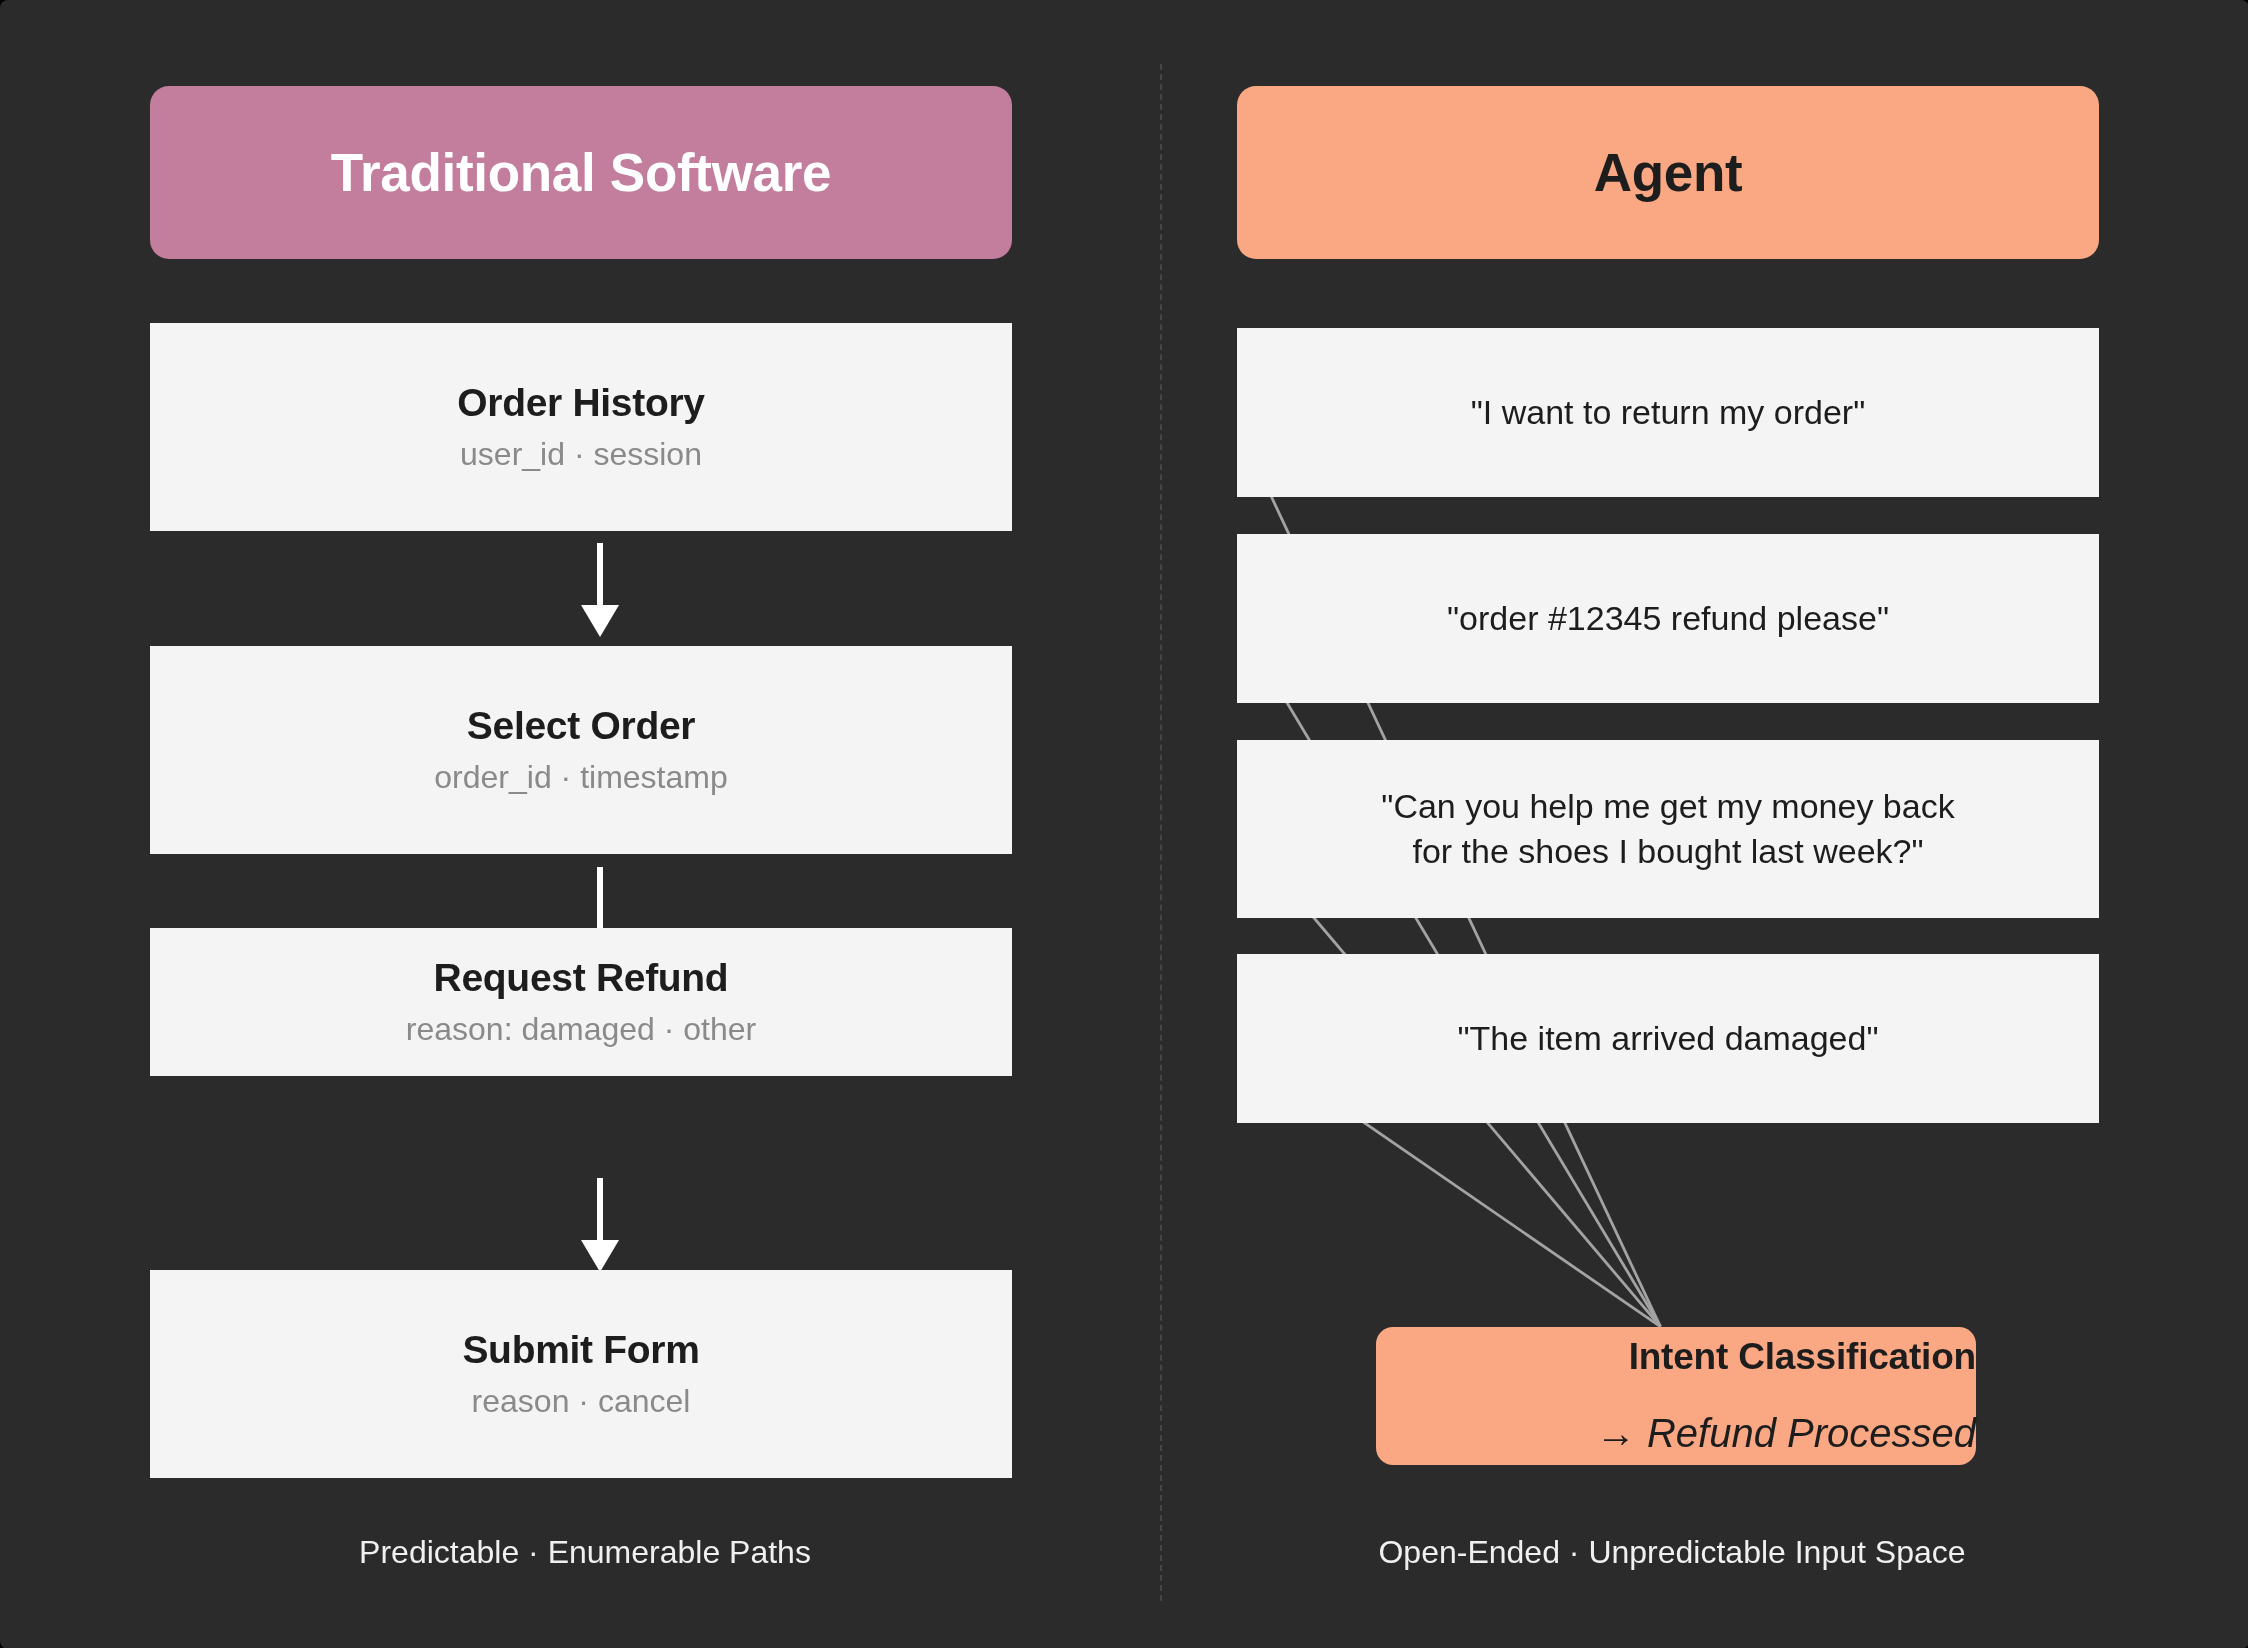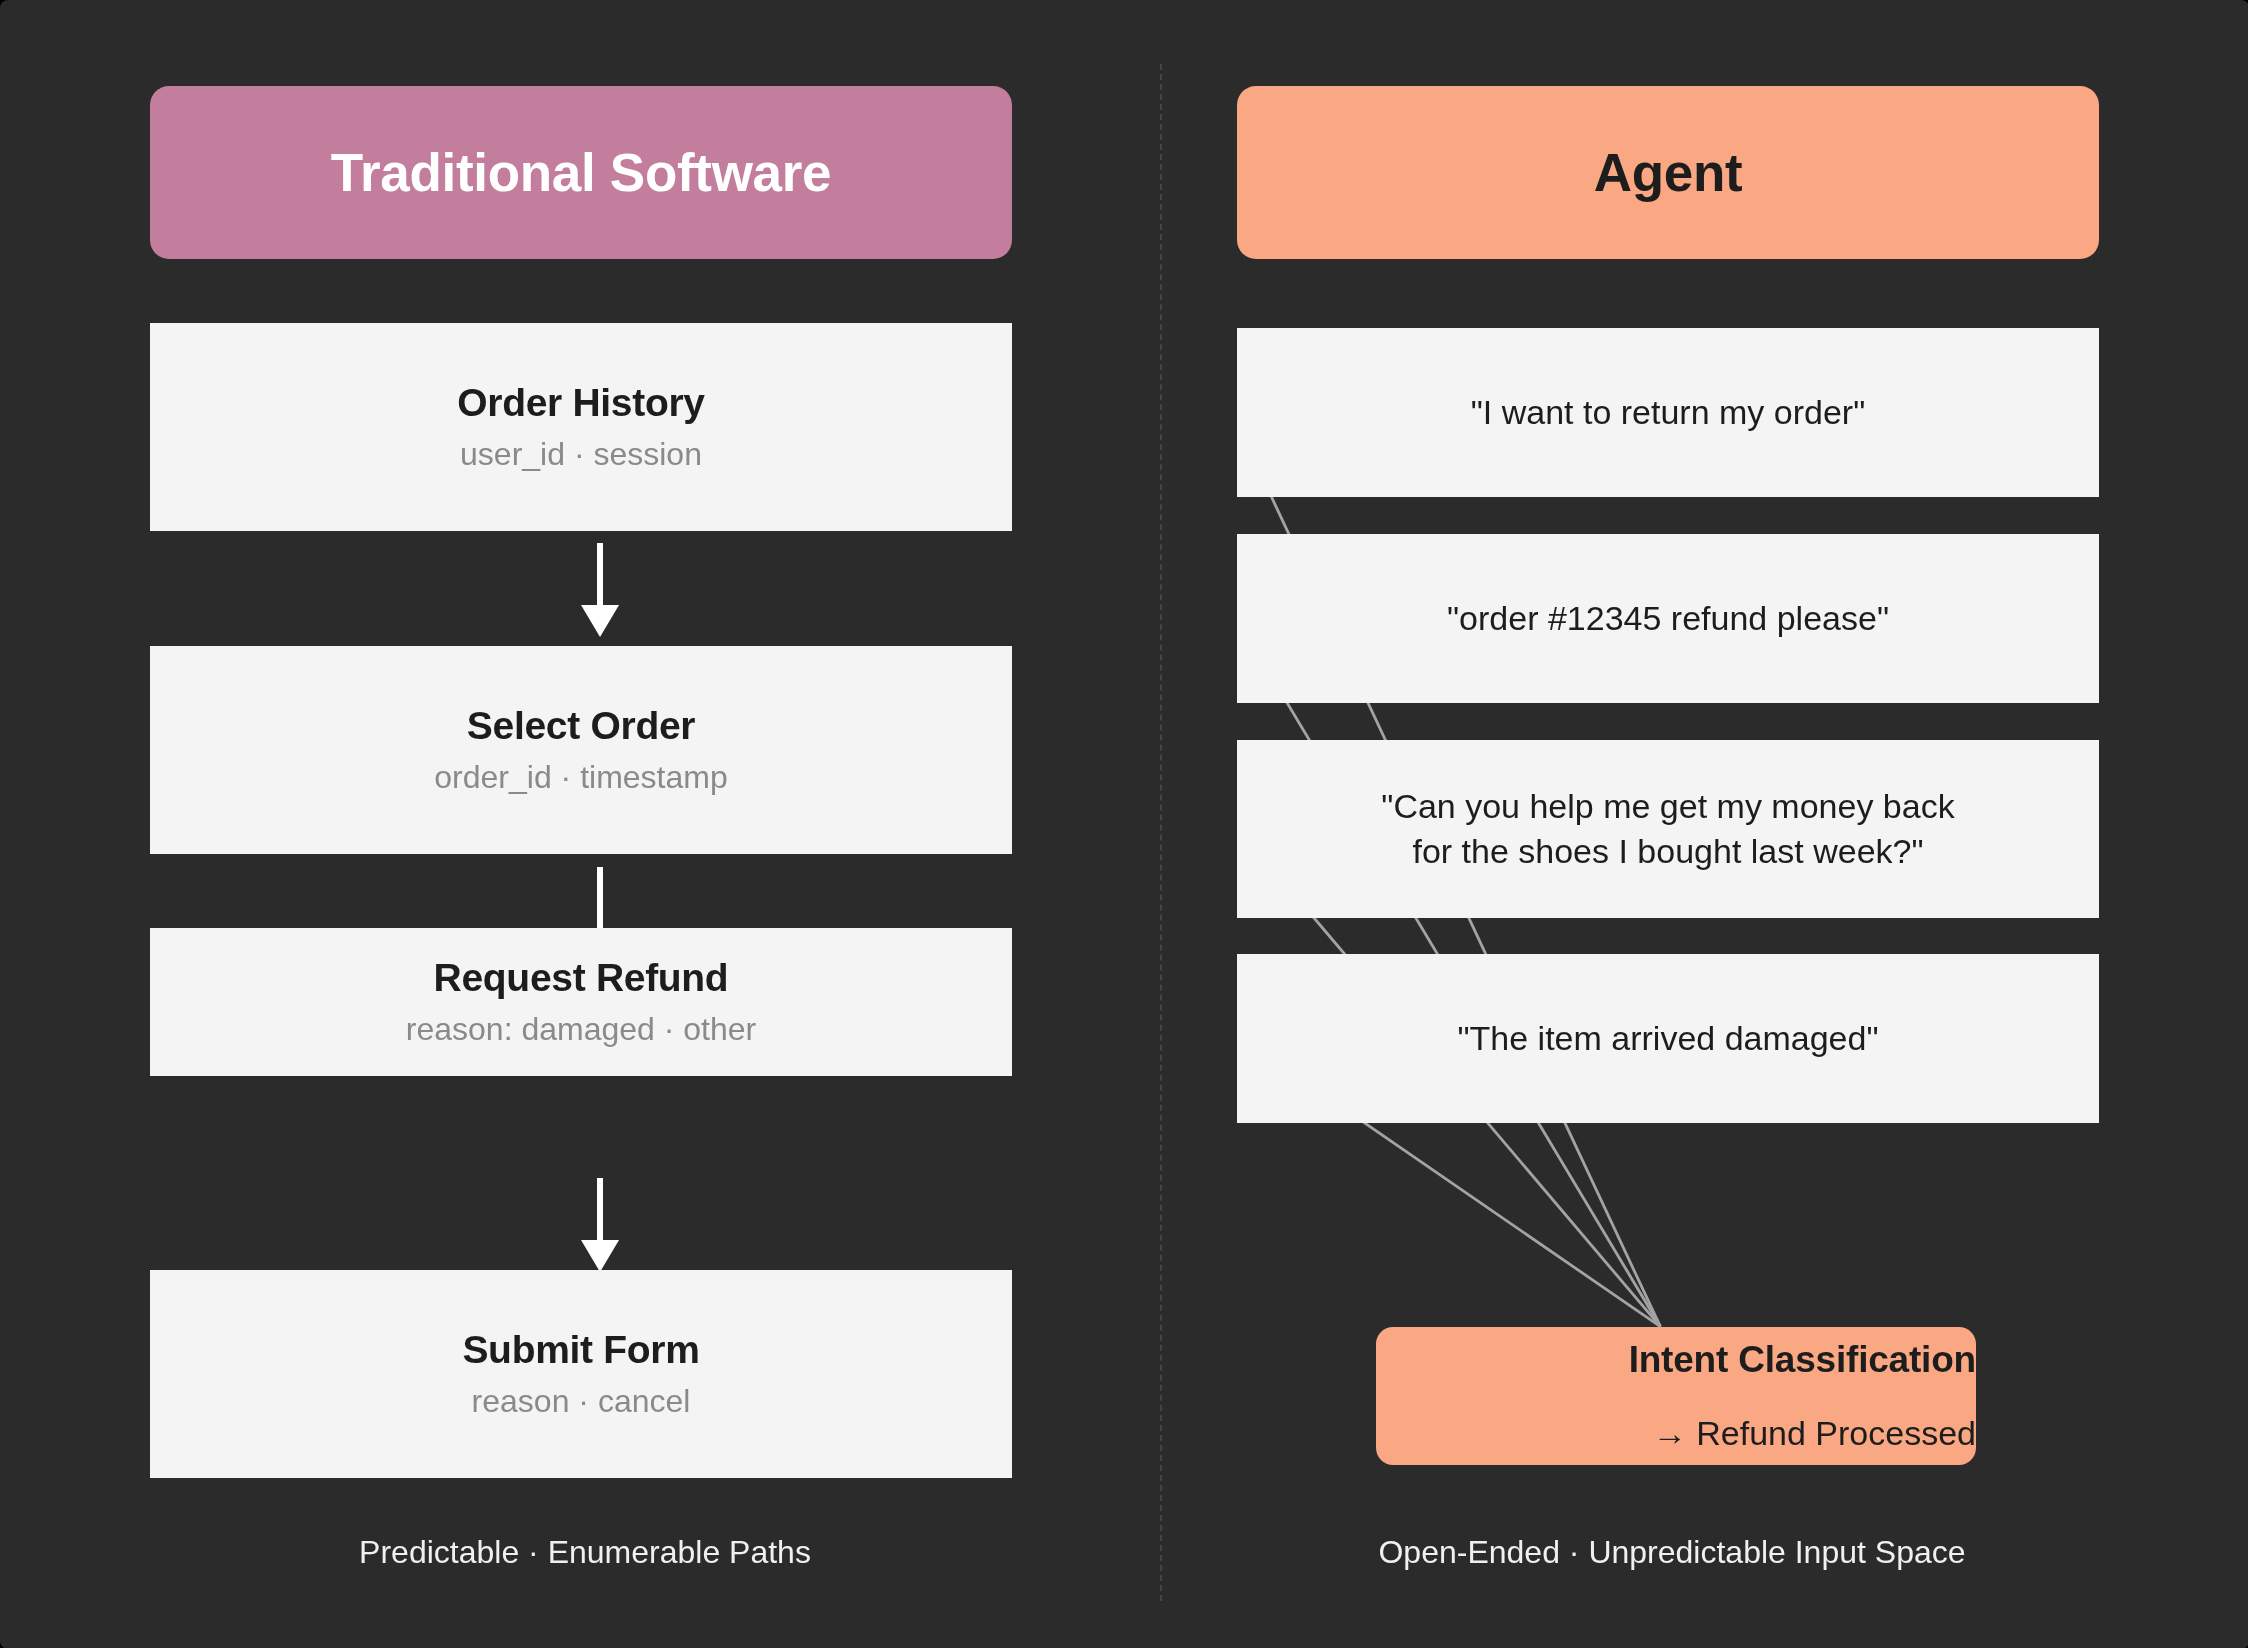--- a/index.html
+++ b/index.html
@@ -160,22 +160,23 @@
     gap: 21px;
   }
   #intent-node .intent-title {
     font-size: 37px;
     font-weight: bold;
     color: #1d1d1d;
     letter-spacing: -0.2px;
   }
   #intent-node .intent-sub {
     margin-top: 11.2px;
-    font-size: 34px;
-    color: #1d1d1d;
+    font-size: 40px;
+    color: #1d1d1d;
+    font-style: italic;
   }
 
   
   .footer-caption {
     position: absolute;
     top: 1534px;
     width: 862px;
     left: 4px;
     text-align: center;
     font-size: 32px;

